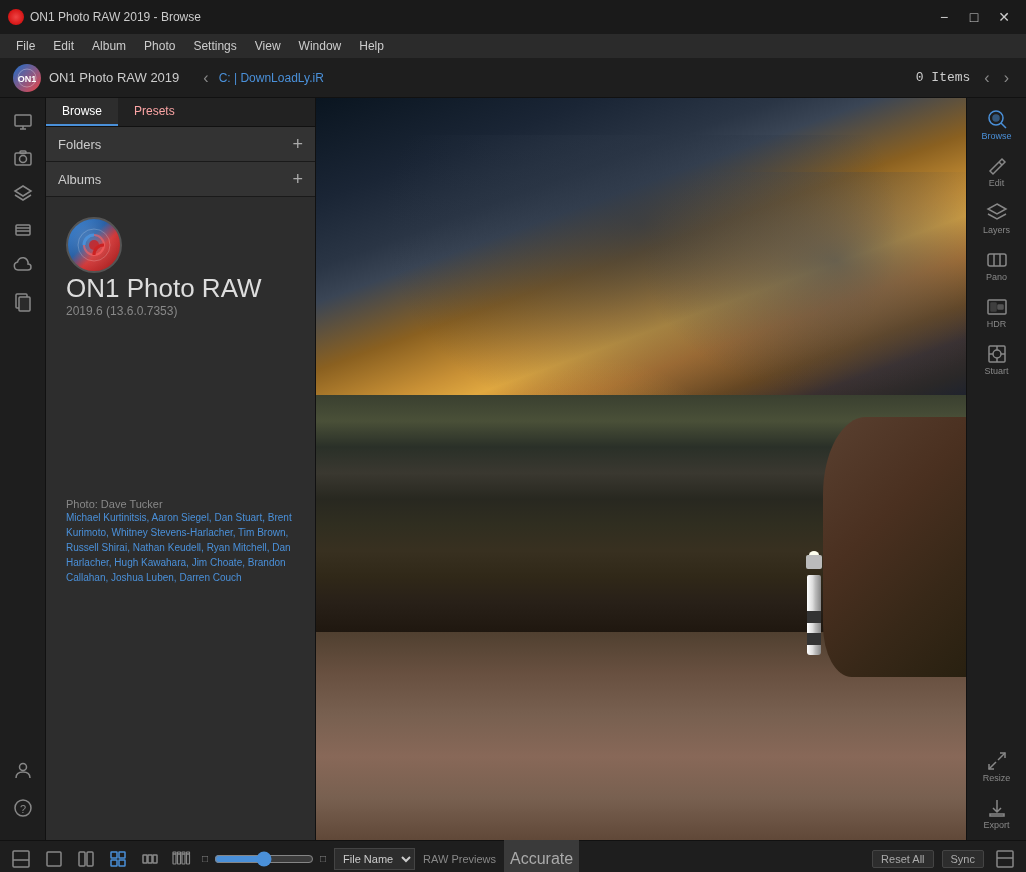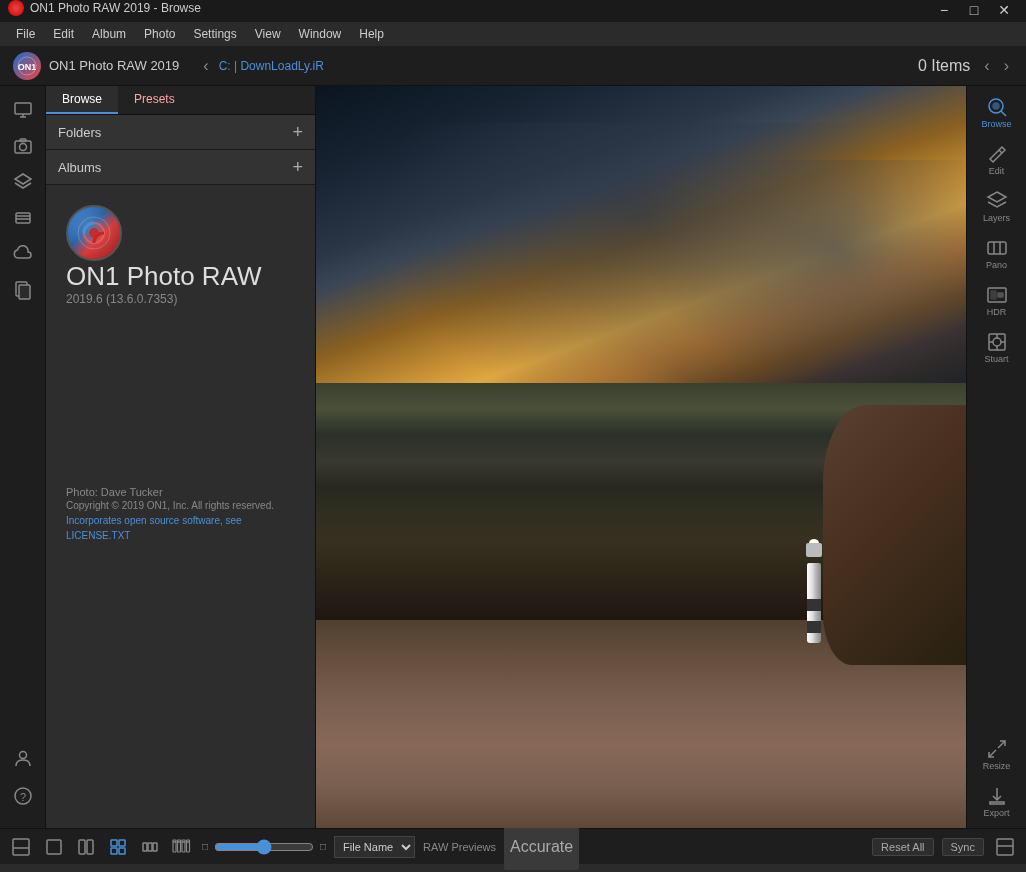--- a/index.html
+++ b/index.html
@@ -9,23 +9,23 @@
       color: #ccc;
       width: 1026px;
       height: 872px;
       overflow: hidden;
       user-select: none;
     }
 
     
     #title-bar {
       background: #1a1a1a;
-      height: 22px;
-      display: flex;
-      align-items: flex-start;
+      height: 34px;
+      display: flex;
+      align-items: center;
       padding: 0 8px;
       justify-content: space-between;
     }
     #title-bar-left {
       display: flex;
       align-items: center;
       gap: 6px;
       font-size: 12px;
       color: #ccc;
     }
@@ -109,23 +109,24 @@
       font-size: 16px;
       cursor: pointer;
       padding: 2px 4px;
     }
     #path-display {
       font-size: 12px;
       color: #ccc;
     }
     #path-display span { color: #4a90d9; }
     #items-count {
-      font-size: 16px;
+      font-size: 13px;
       color: #ccc;
       margin-right: 8px;
+      font-family: Liberation Mono, monospace;
     }
 
     
     #main-layout {
       display: flex;
       height: calc(872px - 30px - 24px - 40px - 36px);
     }
 
     
     #left-icon-bar {
@@ -732,24 +733,21 @@
             <circle cx="18" cy="18" r="16" fill="none" stroke="rgba(255,255,255,0.2)" stroke-width="1"></circle>
             <circle cx="18" cy="18" r="10" fill="none" stroke="rgba(255,100,100,0.6)" stroke-width="2"></circle>
             <circle cx="18" cy="18" r="5" fill="#cc2222" opacity="0.8"></circle>
             <path d="M8 18 A10 10 0 0 1 18 8" stroke="#4a90d9" stroke-width="3" fill="none"></path>
             <path d="M18 28 A10 10 0 0 1 28 18" stroke="#cc2222" stroke-width="3" fill="none"></path>
           </svg>
         </div>
         <div id="app-title-large">ON1 Photo RAW</div>
         <div id="app-version">2019.6 (13.6.0.7353)</div>
         <div id="photo-credit">Photo: Dave Tucker</div>
-        <div id="copyright-text">
-          <span>Copyright © 2019 ON1, Inc. All rights reserved.</span><br>
-          <span id="copyright-link">Incorporates open source software, see LICENSE.TXT</span>
-        </div>
+        <div id="credits-text">Michael Kurtinitsis, Aaron Siegel, Dan Stuart, Brent Kurimoto, Whitney Stevens-Harlacher, Tim Brown, Russell Shirai, Nathan Keudell, Ryan Mitchell, Dan Harlacher, Hugh Kawahara, Jim Choate, Brandon Callahan, Joshua Luben, Darren Couch</div>
       </div>
     </div>
   </div>
 
   <div id="center-area">
 
     <div id="info-panel-top">
       <span id="info-tab-btn">Info</span>
     </div>
 

